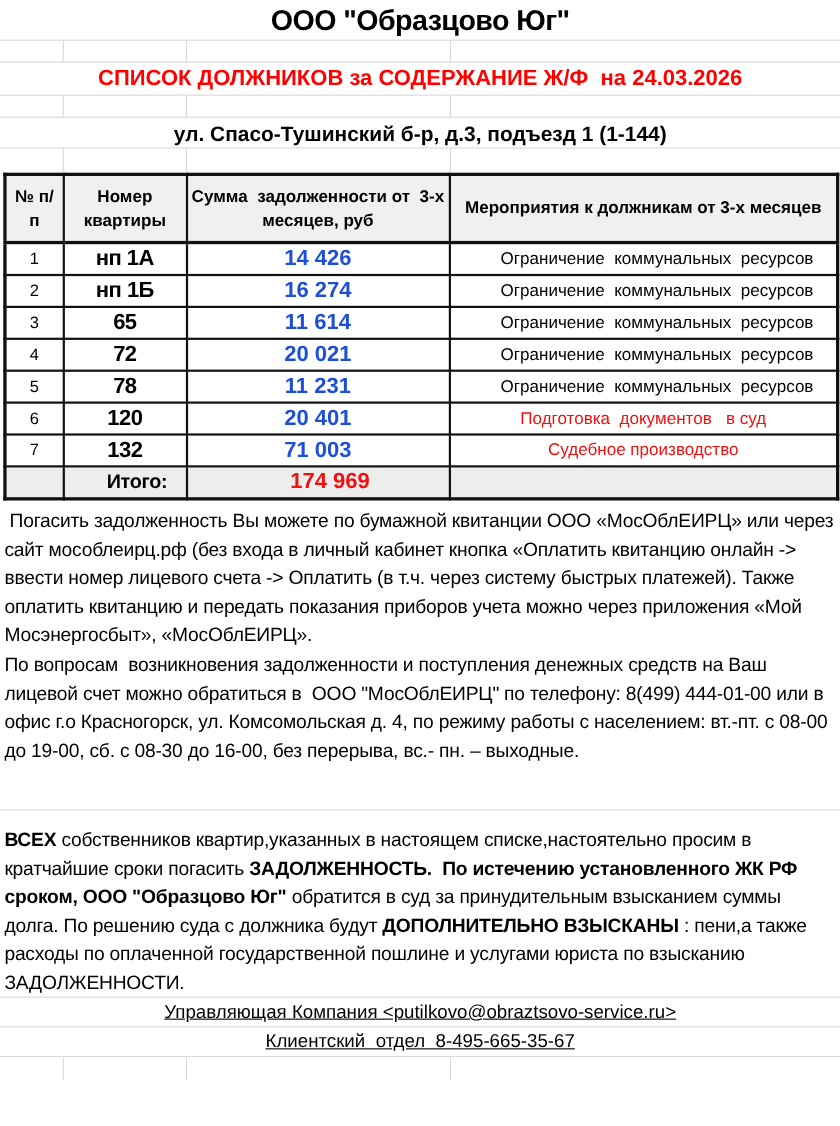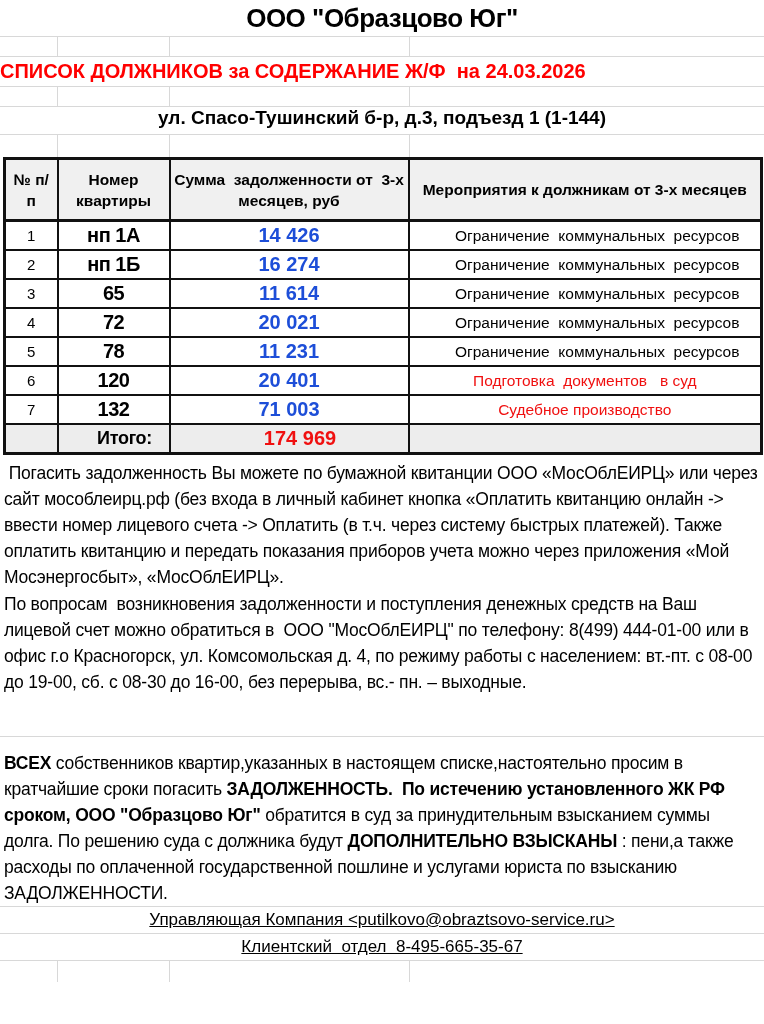--- a/index.html
+++ b/index.html
@@ -17,23 +17,23 @@
   .gridrow.bt { border-top: 1px solid #d8d8d8; }
   .gridrow.bb { border-bottom: 1px solid #d8d8d8; }
   .gc { height: 100%; border-right: 1px solid #d8d8d8; }
   .gc1 { width: 58px; } .gc2 { width: 112px; } .gc3 { width: 240px; }
   .gc4 { flex: 1; border-right: none; }
   .h21 { height: 21px; } .h23 { height: 23px; } .h22 { height: 22px; }
 
   
   .title-row { height: 36px; display: flex; align-items: center; justify-content: center; }
   .title-row span { font-size: 26px; font-weight: bold; letter-spacing: -0.5px; }
-  .banner-row { height: 29px; display: flex; align-items: center; justify-content: flex-start; }
+  .banner-row { height: 29px; display: flex; align-items: center; justify-content: center; }
   .banner-row span { font-size: 20px; font-weight: bold; color: #ff0000; white-space: pre; }
-  .address-row { height: 27px; display: flex; align-items: flex-start; justify-content: center; }
+  .address-row { height: 27px; display: flex; align-items: flex-end; justify-content: center; }
   .address-row span { font-size: 19px; font-weight: bold; }
 
   
   table.debtors {
     margin-left: 3px; width: 757px;
     border-collapse: collapse; table-layout: fixed;
     border: 3px solid #111;
   }
   table.debtors col.c1 { width: 53px; }
   table.debtors col.c2 { width: 112px; }

